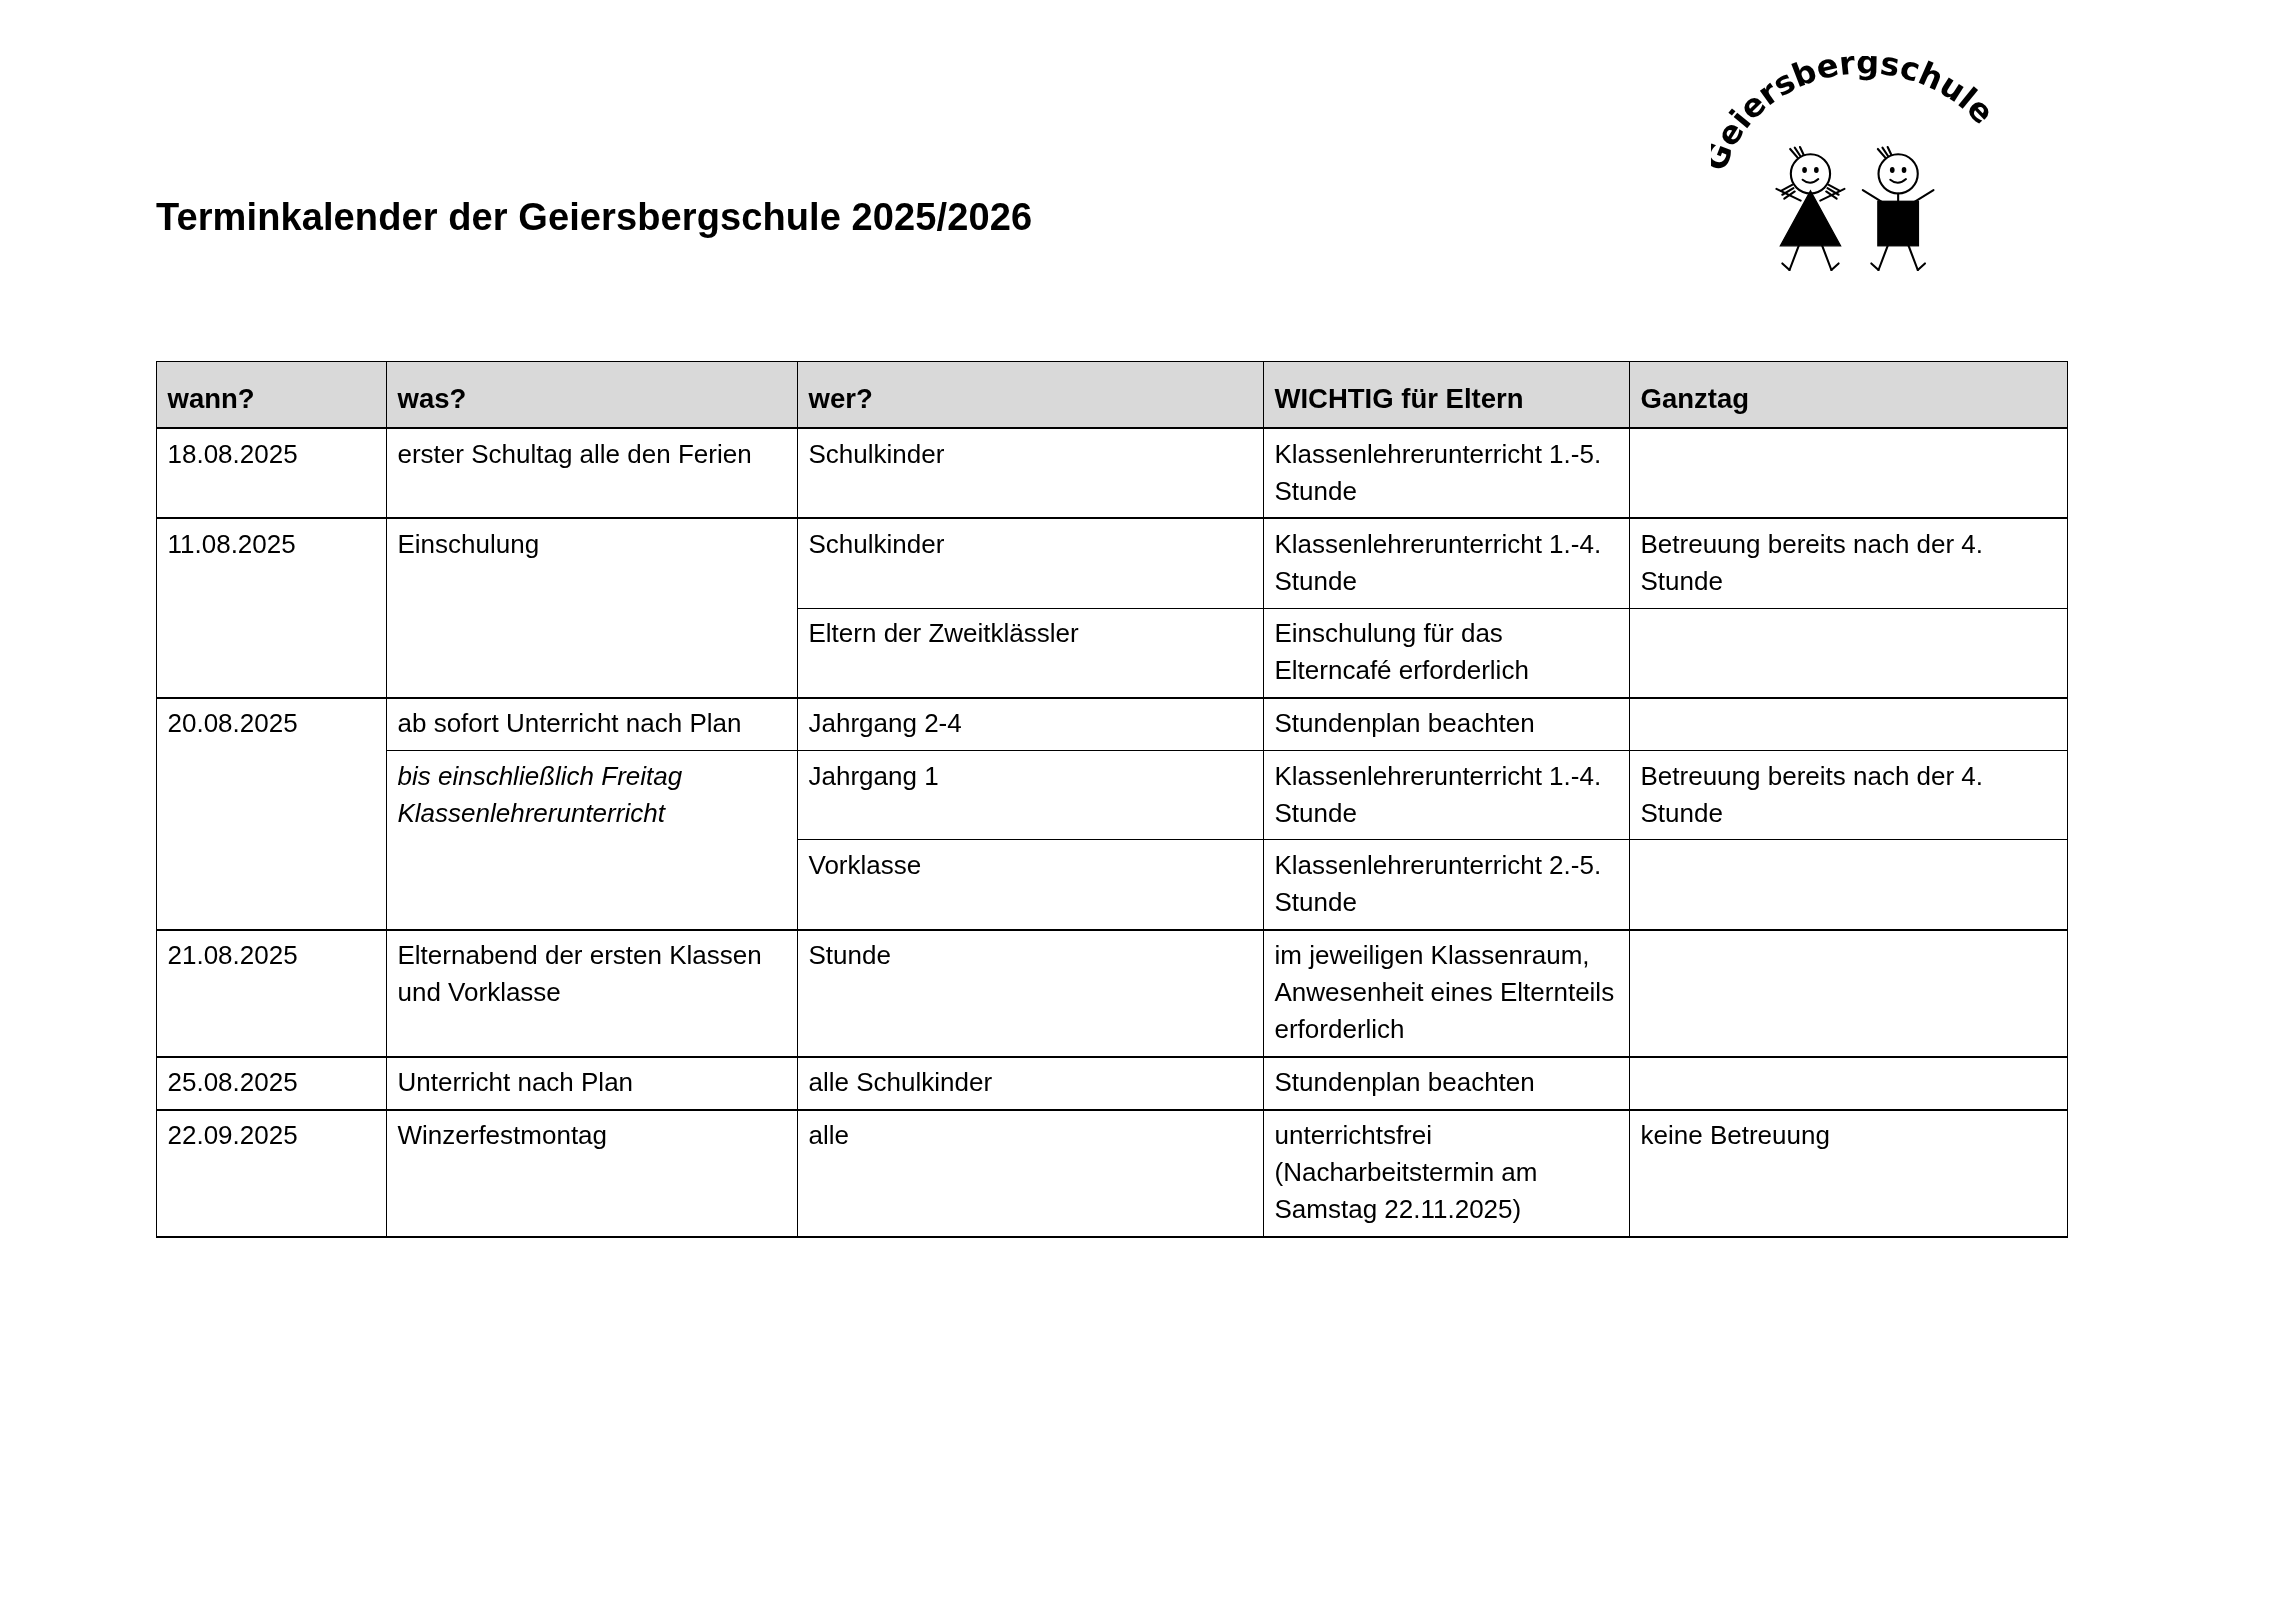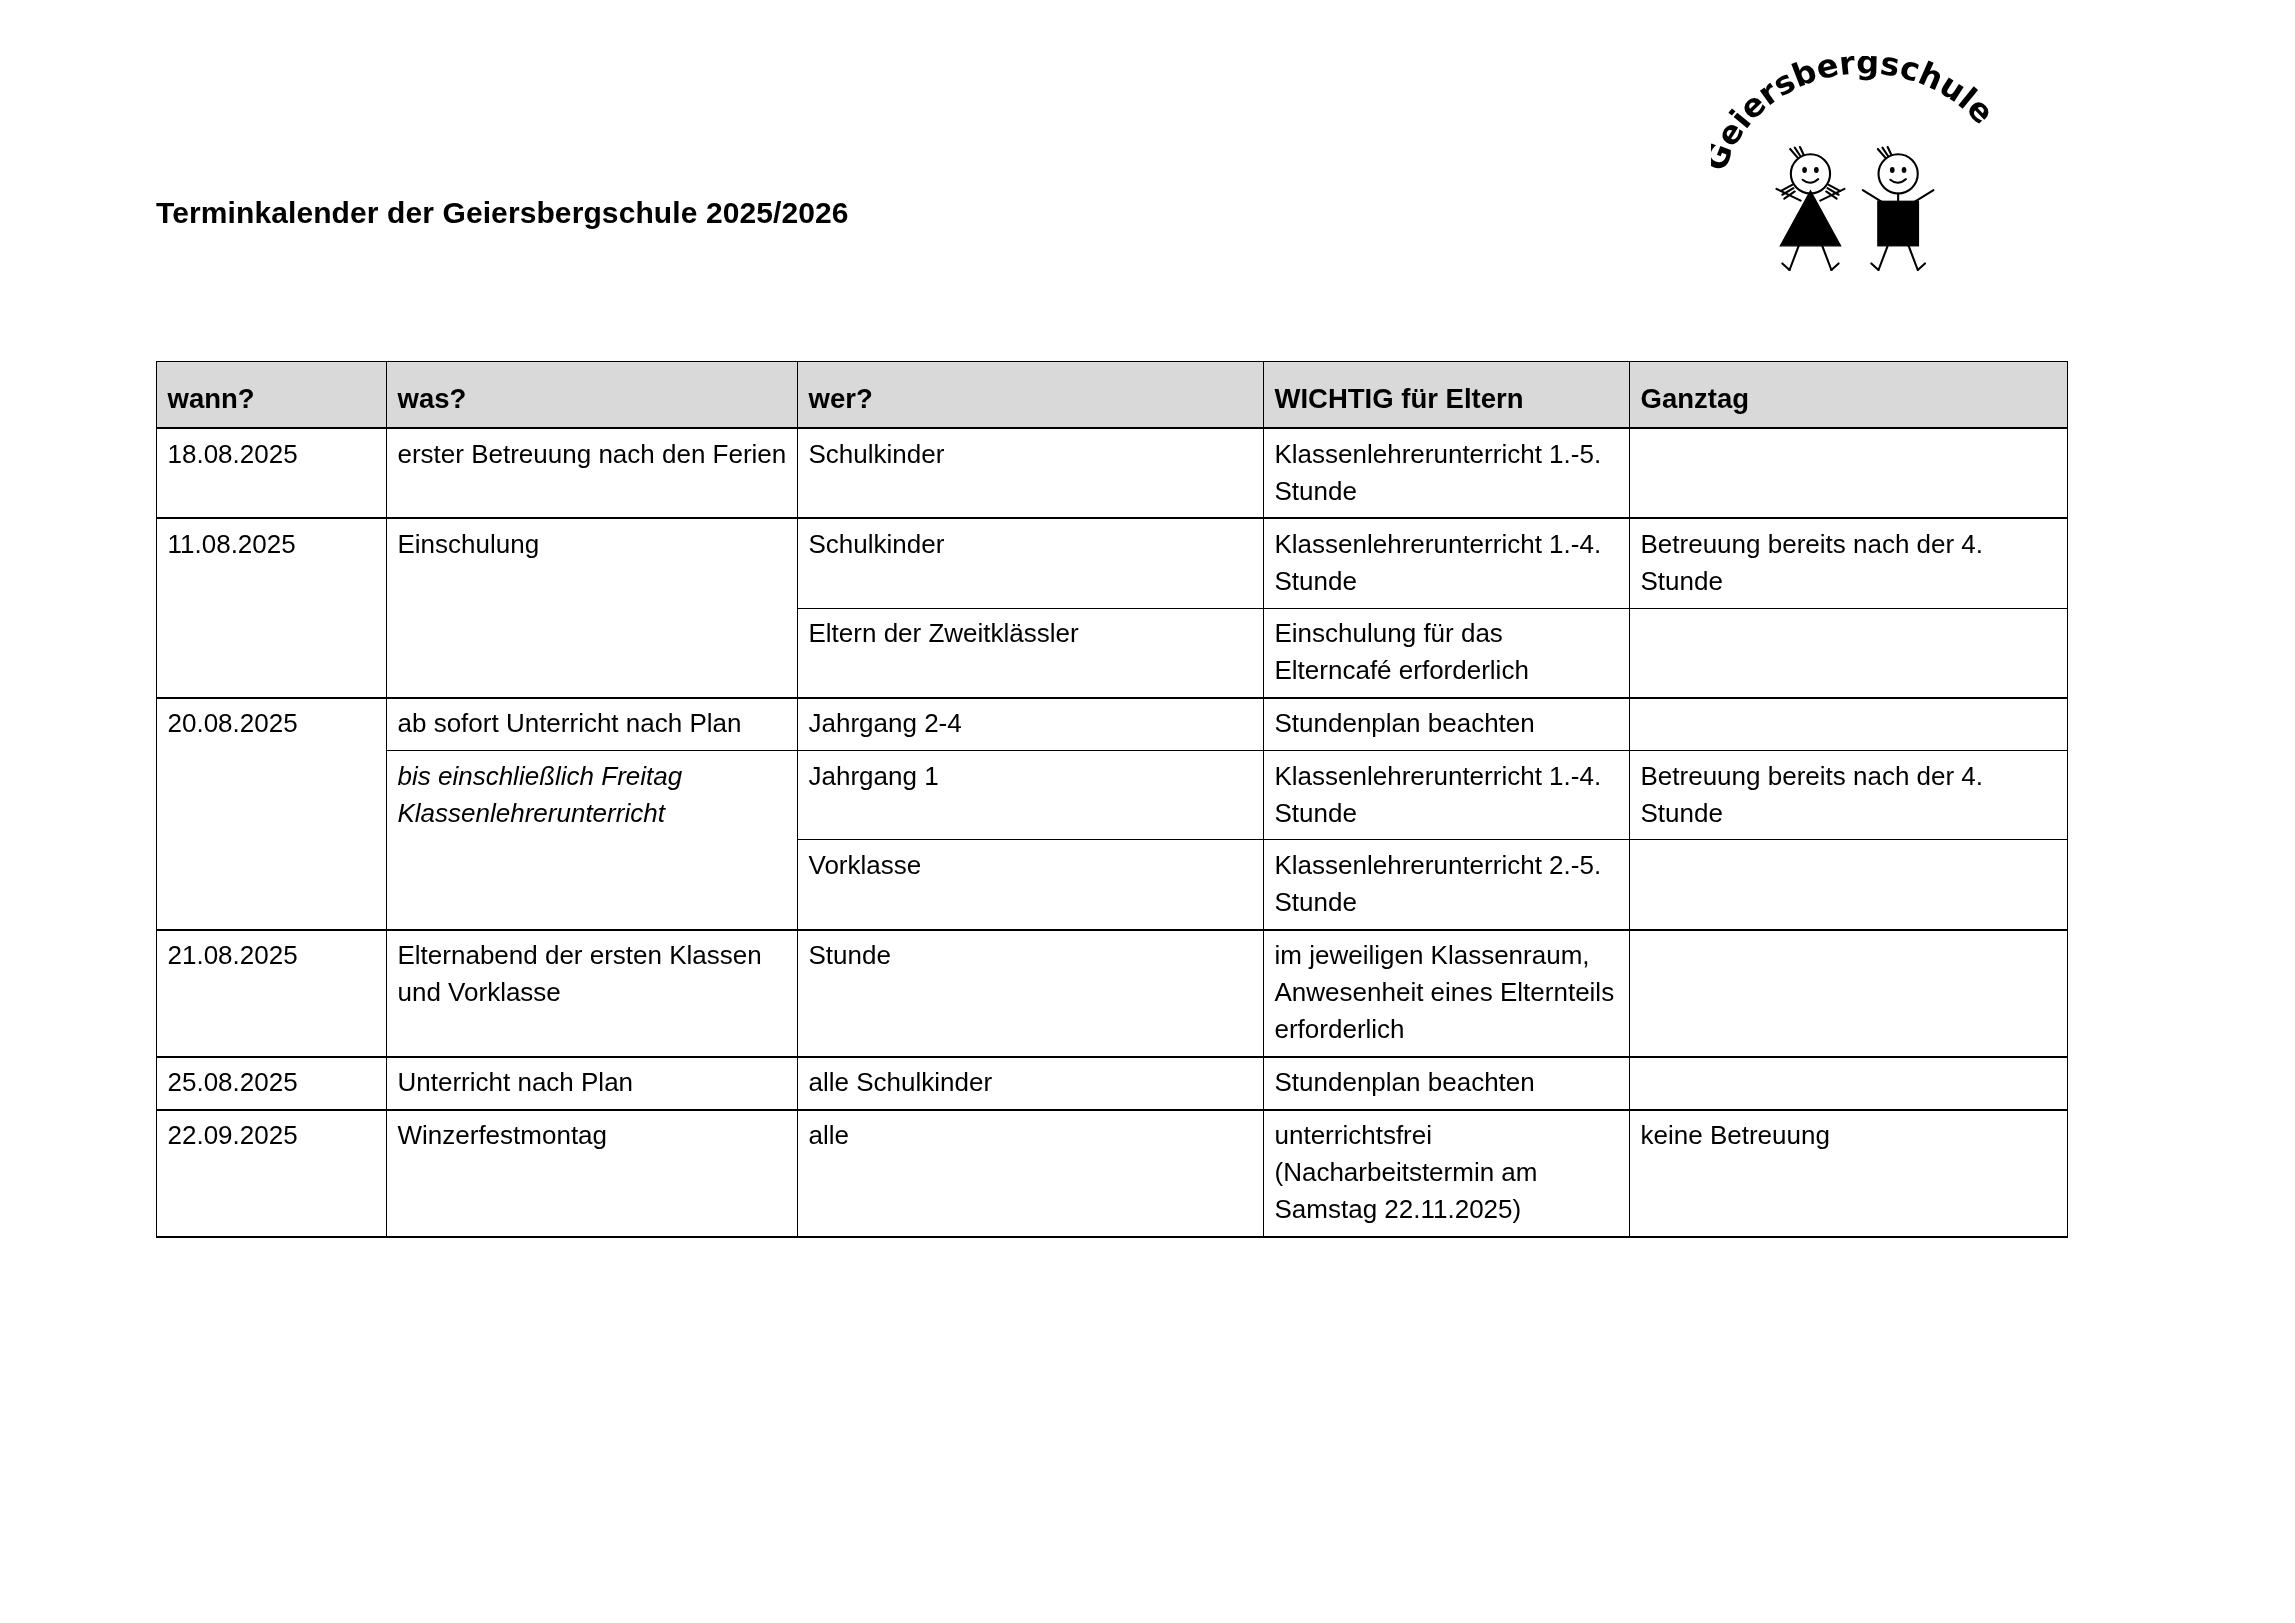--- a/index.html
+++ b/index.html
@@ -24,21 +24,21 @@
     width: 301px;
     height: 216px;
   }
   #logo svg { display: block; width: 100%; height: 100%; }
 
   
   #doc-title {
     position: absolute;
     left: 156px;
     top: 196px;
-    font-size: 30px;
+    font-size: 38px;
     font-weight: bold;
     letter-spacing: 0.1px;
     white-space: nowrap;
     text-align: right;
   }
 
   
   #cal-wrap {
     position: absolute;
     left: 156px;
@@ -175,21 +175,21 @@
       <th>was?</th>
       <th>wer?</th>
       <th>WICHTIG für Eltern</th>
       <th>Ganztag</th>
     </tr>
   </thead>
   <tbody>
 
     <tr class="major">
       <td>18.08.2025</td>
-      <td>erster Betreuung nach den Ferien</td>
+      <td>erster Schultag alle den Ferien</td>
       <td>Schulkinder</td>
       <td>Klassenlehrerunterricht 1.-5. Stunde</td>
       <td class="empty"></td>
     </tr>
 
     <tr class="major">
       <td rowspan="2">11.08.2025</td>
       <td rowspan="2">Einschulung</td>
       <td>Schulkinder</td>
       <td>Klassenlehrerunterricht 1.-4. Stunde</td>

